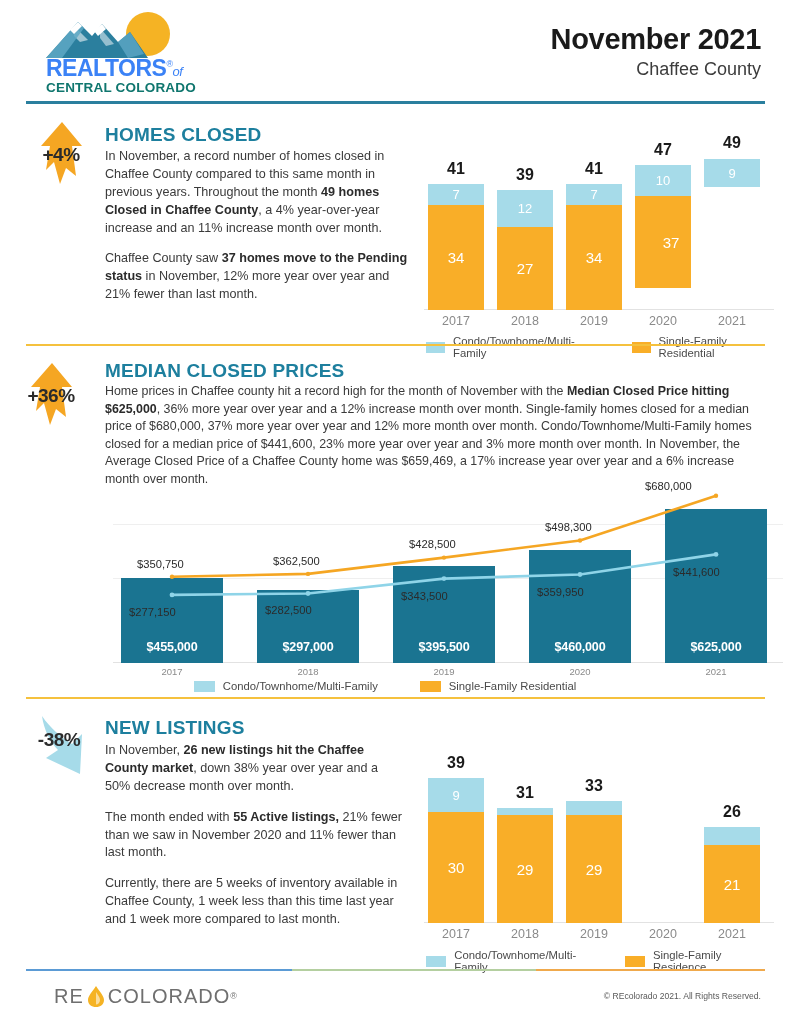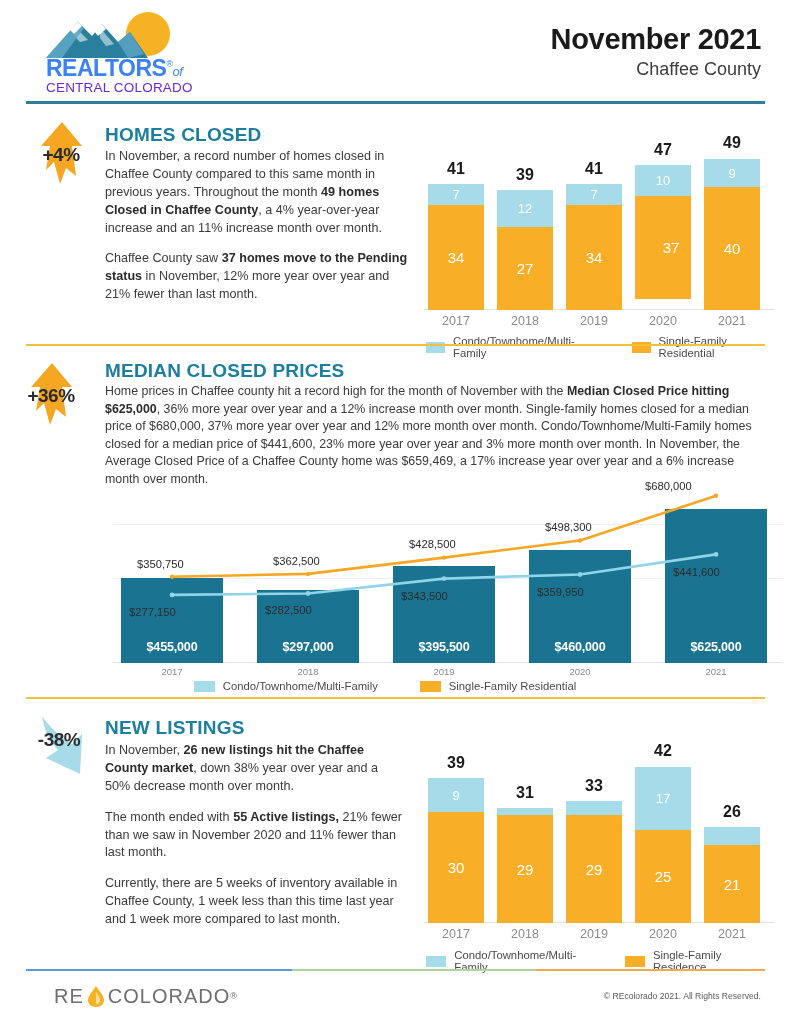--- a/index.html
+++ b/index.html
@@ -19,21 +19,21 @@
   .logo-svg { display:block; }
   .logo-text1 {
     position:absolute; left:2px; top:43px;
     font-size:23px; font-weight:700; letter-spacing:-0.5px;
     color:#3b82f6; font-family:"Liberation Sans", sans-serif;
   }
   .logo-reg { font-size:9px; vertical-align:super; font-weight:400; }
   .logo-of { font-style:italic; font-size:13px; font-weight:400; }
   .logo-text2 {
     position:absolute; left:2px; top:68px;
-    font-size:13.5px; font-weight:400; letter-spacing:0.2px; color:#6d28d9;
+    font-size:13.5px; font-weight:700; letter-spacing:0.2px; color:#0f766e;
   }
   .hdr-right { position:absolute; right:30px; top:24px; text-align:right; }
   .hdr-title { font-size:29px; font-weight:700; color:#1a1a1a; letter-spacing:-0.3px; line-height:1.05; }
   .hdr-sub { font-size:18px; font-weight:400; color:#3c3c3c; margin-top:5px; }
   .hdr-rule { position:absolute; left:26px; right:26px; top:101px; height:3px; background:#2a7f9e; }
 
   
   .section { position:relative; }
   .sec-rule { position:absolute; left:26px; right:26px; height:1.5px; background:#f5c13d; }
 
@@ -182,32 +182,29 @@
           <div class="seg seg-orange" style="top:21.5px; height:104.7px;">
             <span class="seg-label">34</span>
           </div>
         </div>
 
         <div class="bar-group" style="left:211px; width:56px; height:144.6px;">
           <div class="total-label" style="top:-24px;">47</div>
           <div class="seg seg-blue" style="top:0; height:30.8px;">
             <span class="seg-label small">10</span>
           </div>
-          <div class="seg seg-orange" style="top:30.8px; height:103px;padding-left:16px;">
+          <div class="seg seg-orange" style="top:30.8px; height:92px;padding-left:16px;">
             <span class="seg-label">37</span>
           </div>
         </div>
 
         <div class="bar-group" style="left:280px; width:56px; height:150.8px;">
           <div class="total-label" style="top:-25px;">49</div>
           <div class="seg seg-blue" style="top:0; height:27.7px;">
             <span class="seg-label small">9</span>
-          </div>
-          <div class="seg seg-orange" style="top:27.7px; height:123.1px;">
-            <span class="seg-label">40</span>
           </div>
         </div>
       </div>
 
       <div class="xtick" style="left:4px; width:56px; top:194px;">2017</div>
       <div class="xtick" style="left:73px; width:56px; top:194px;">2018</div>
       <div class="xtick" style="left:142px; width:56px; top:194px;">2019</div>
       <div class="xtick" style="left:211px; width:56px; top:194px;">2020</div>
       <div class="xtick" style="left:280px; width:56px; top:194px;">2021</div>
 
@@ -361,29 +358,20 @@
         </div>
 
         <div class="bar-group" style="left:142px; width:56px; height:122.4px;">
           <div class="total-label" style="top:-24px;">33</div>
           <div class="seg seg-blue" style="top:0; height:14.8px;"></div>
           <div class="seg seg-orange" style="top:14.8px; height:107.6px;">
             <span class="seg-label">29</span>
           </div>
         </div>
 
-        <div class="bar-group" style="left:211px; width:56px; height:155.8px;">
-          <div class="total-label" style="top:-25px;">42</div>
-          <div class="seg seg-blue" style="top:0; height:63.1px;">
-            <span class="seg-label small">17</span>
-          </div>
-          <div class="seg seg-orange" style="top:63.1px; height:92.7px;">
-            <span class="seg-label">25</span>
-          </div>
-        </div>
 
         <div class="bar-group" style="left:280px; width:56px; height:96.5px;">
           <div class="total-label" style="top:-24px;">26</div>
           <div class="seg seg-blue" style="top:0; height:18.5px;"></div>
           <div class="seg seg-orange" style="top:18.5px; height:78px;">
             <span class="seg-label">21</span>
           </div>
         </div>
       </div>
 

